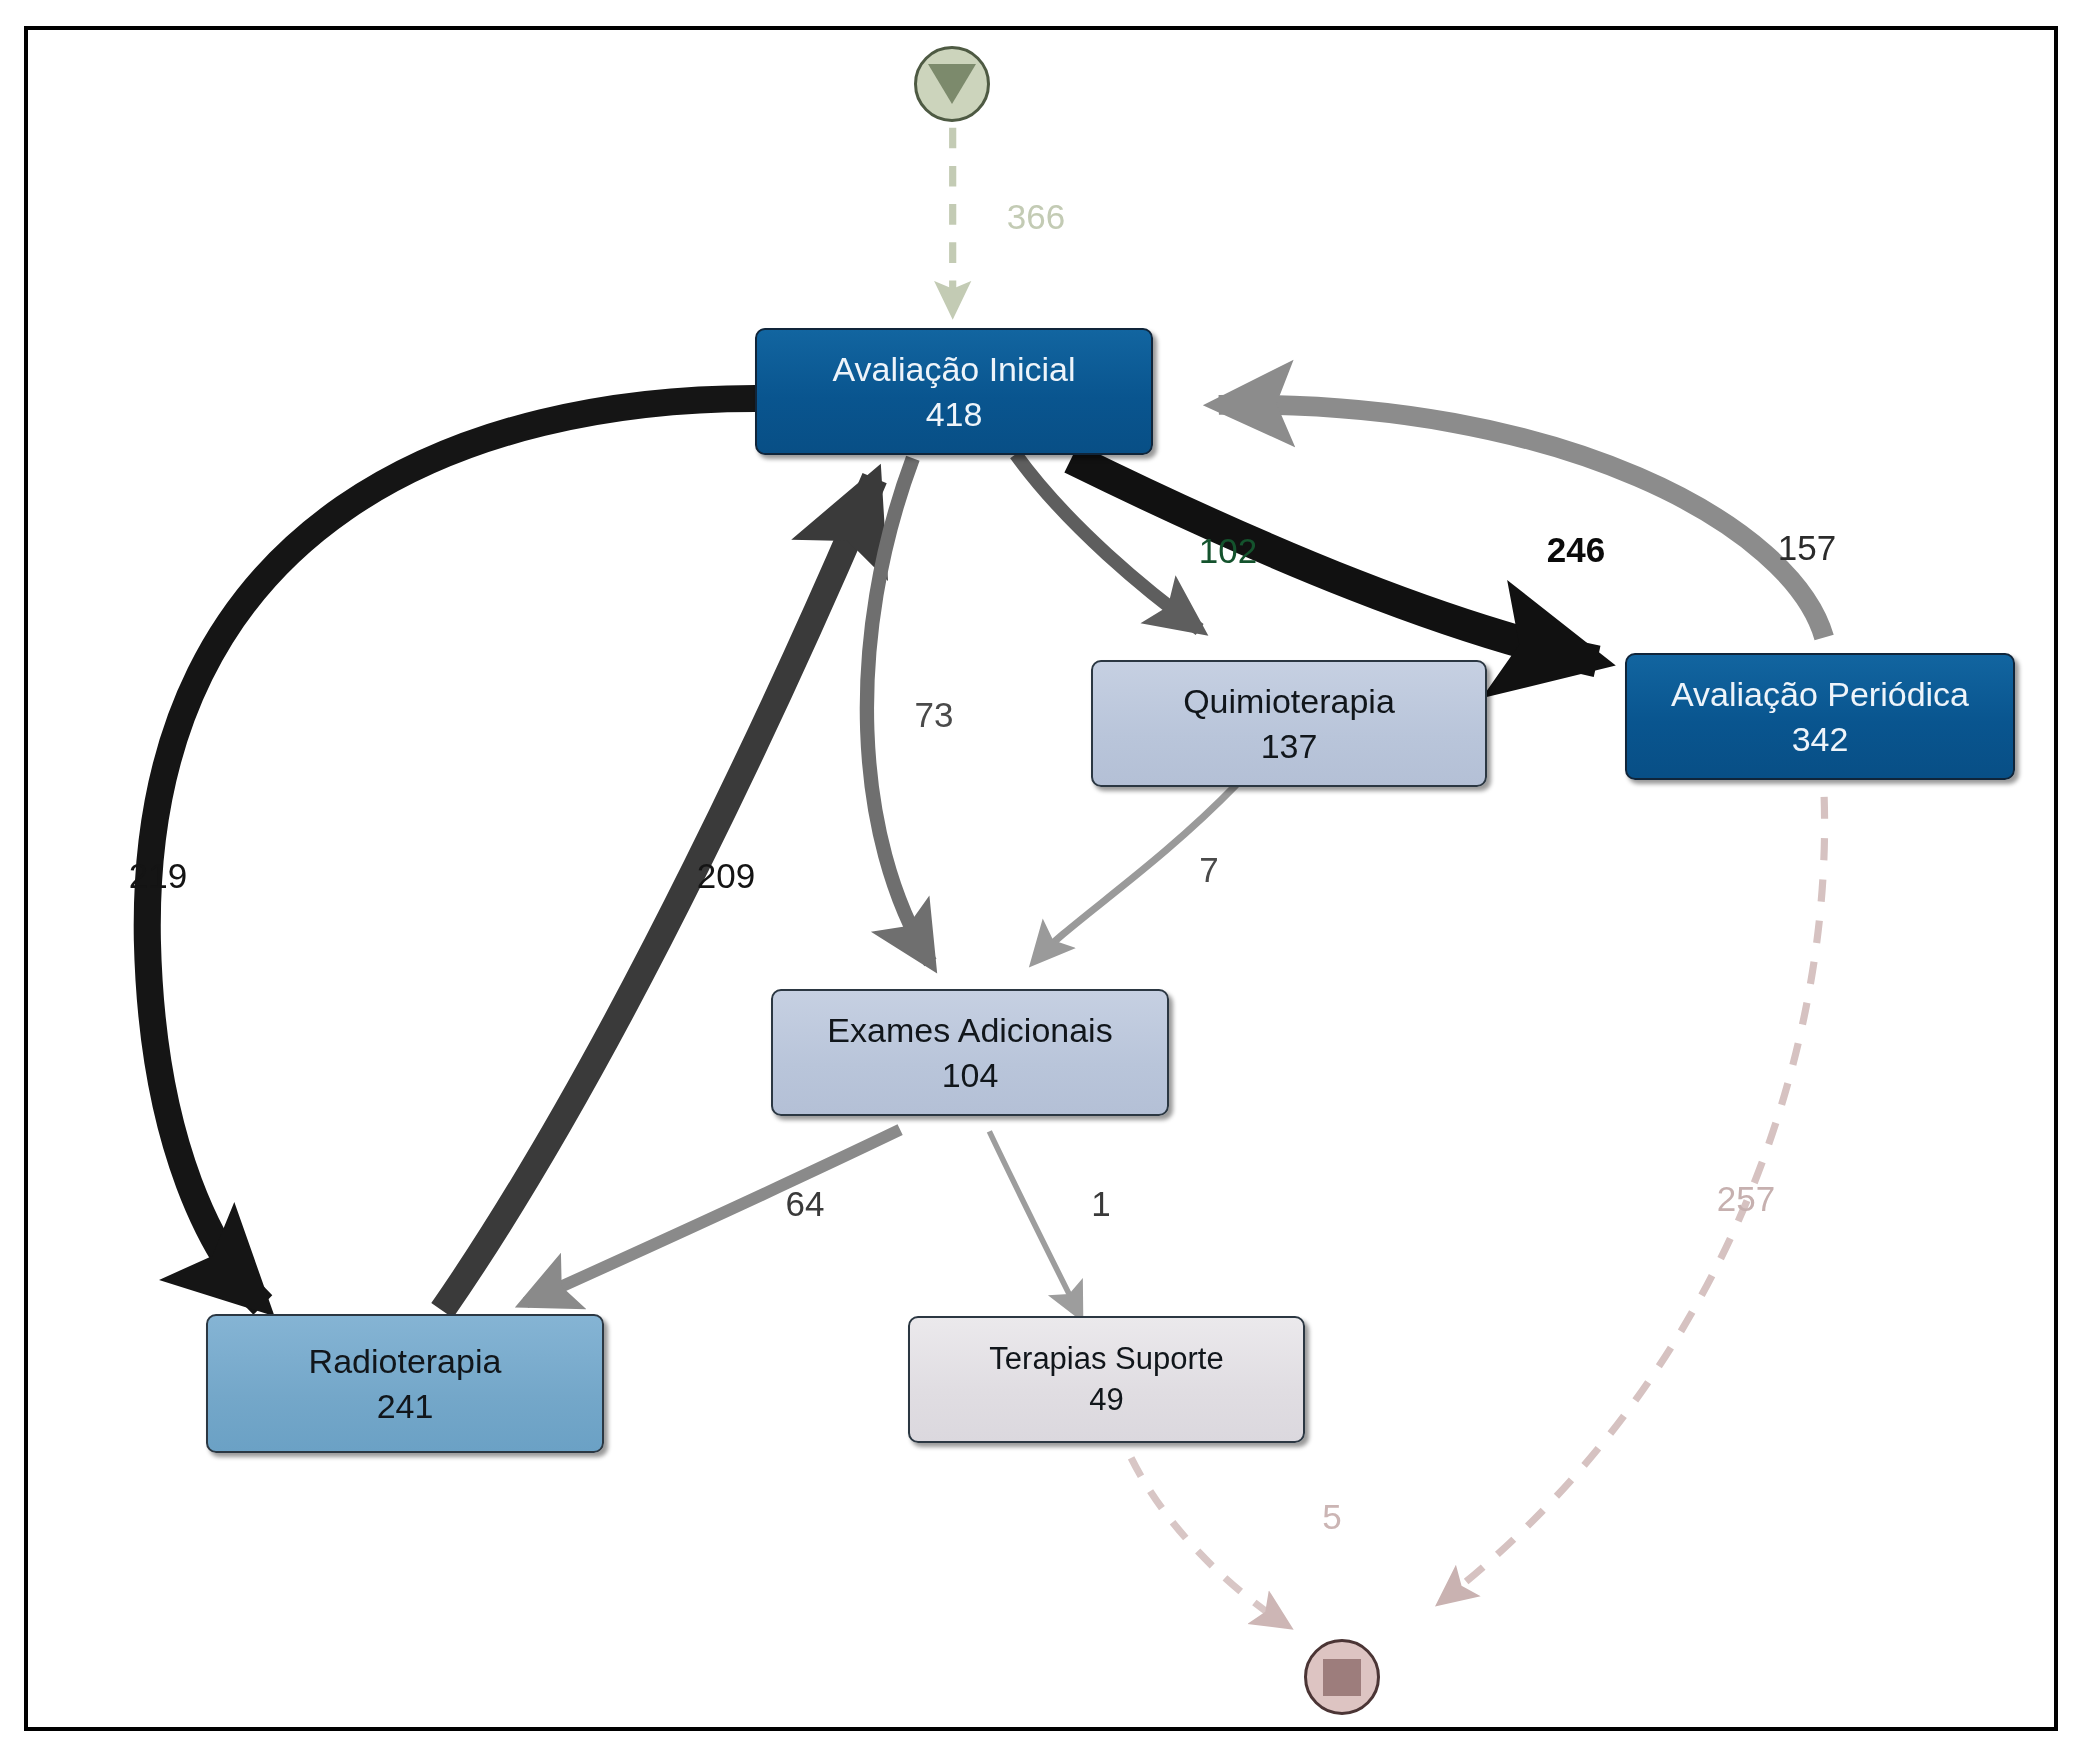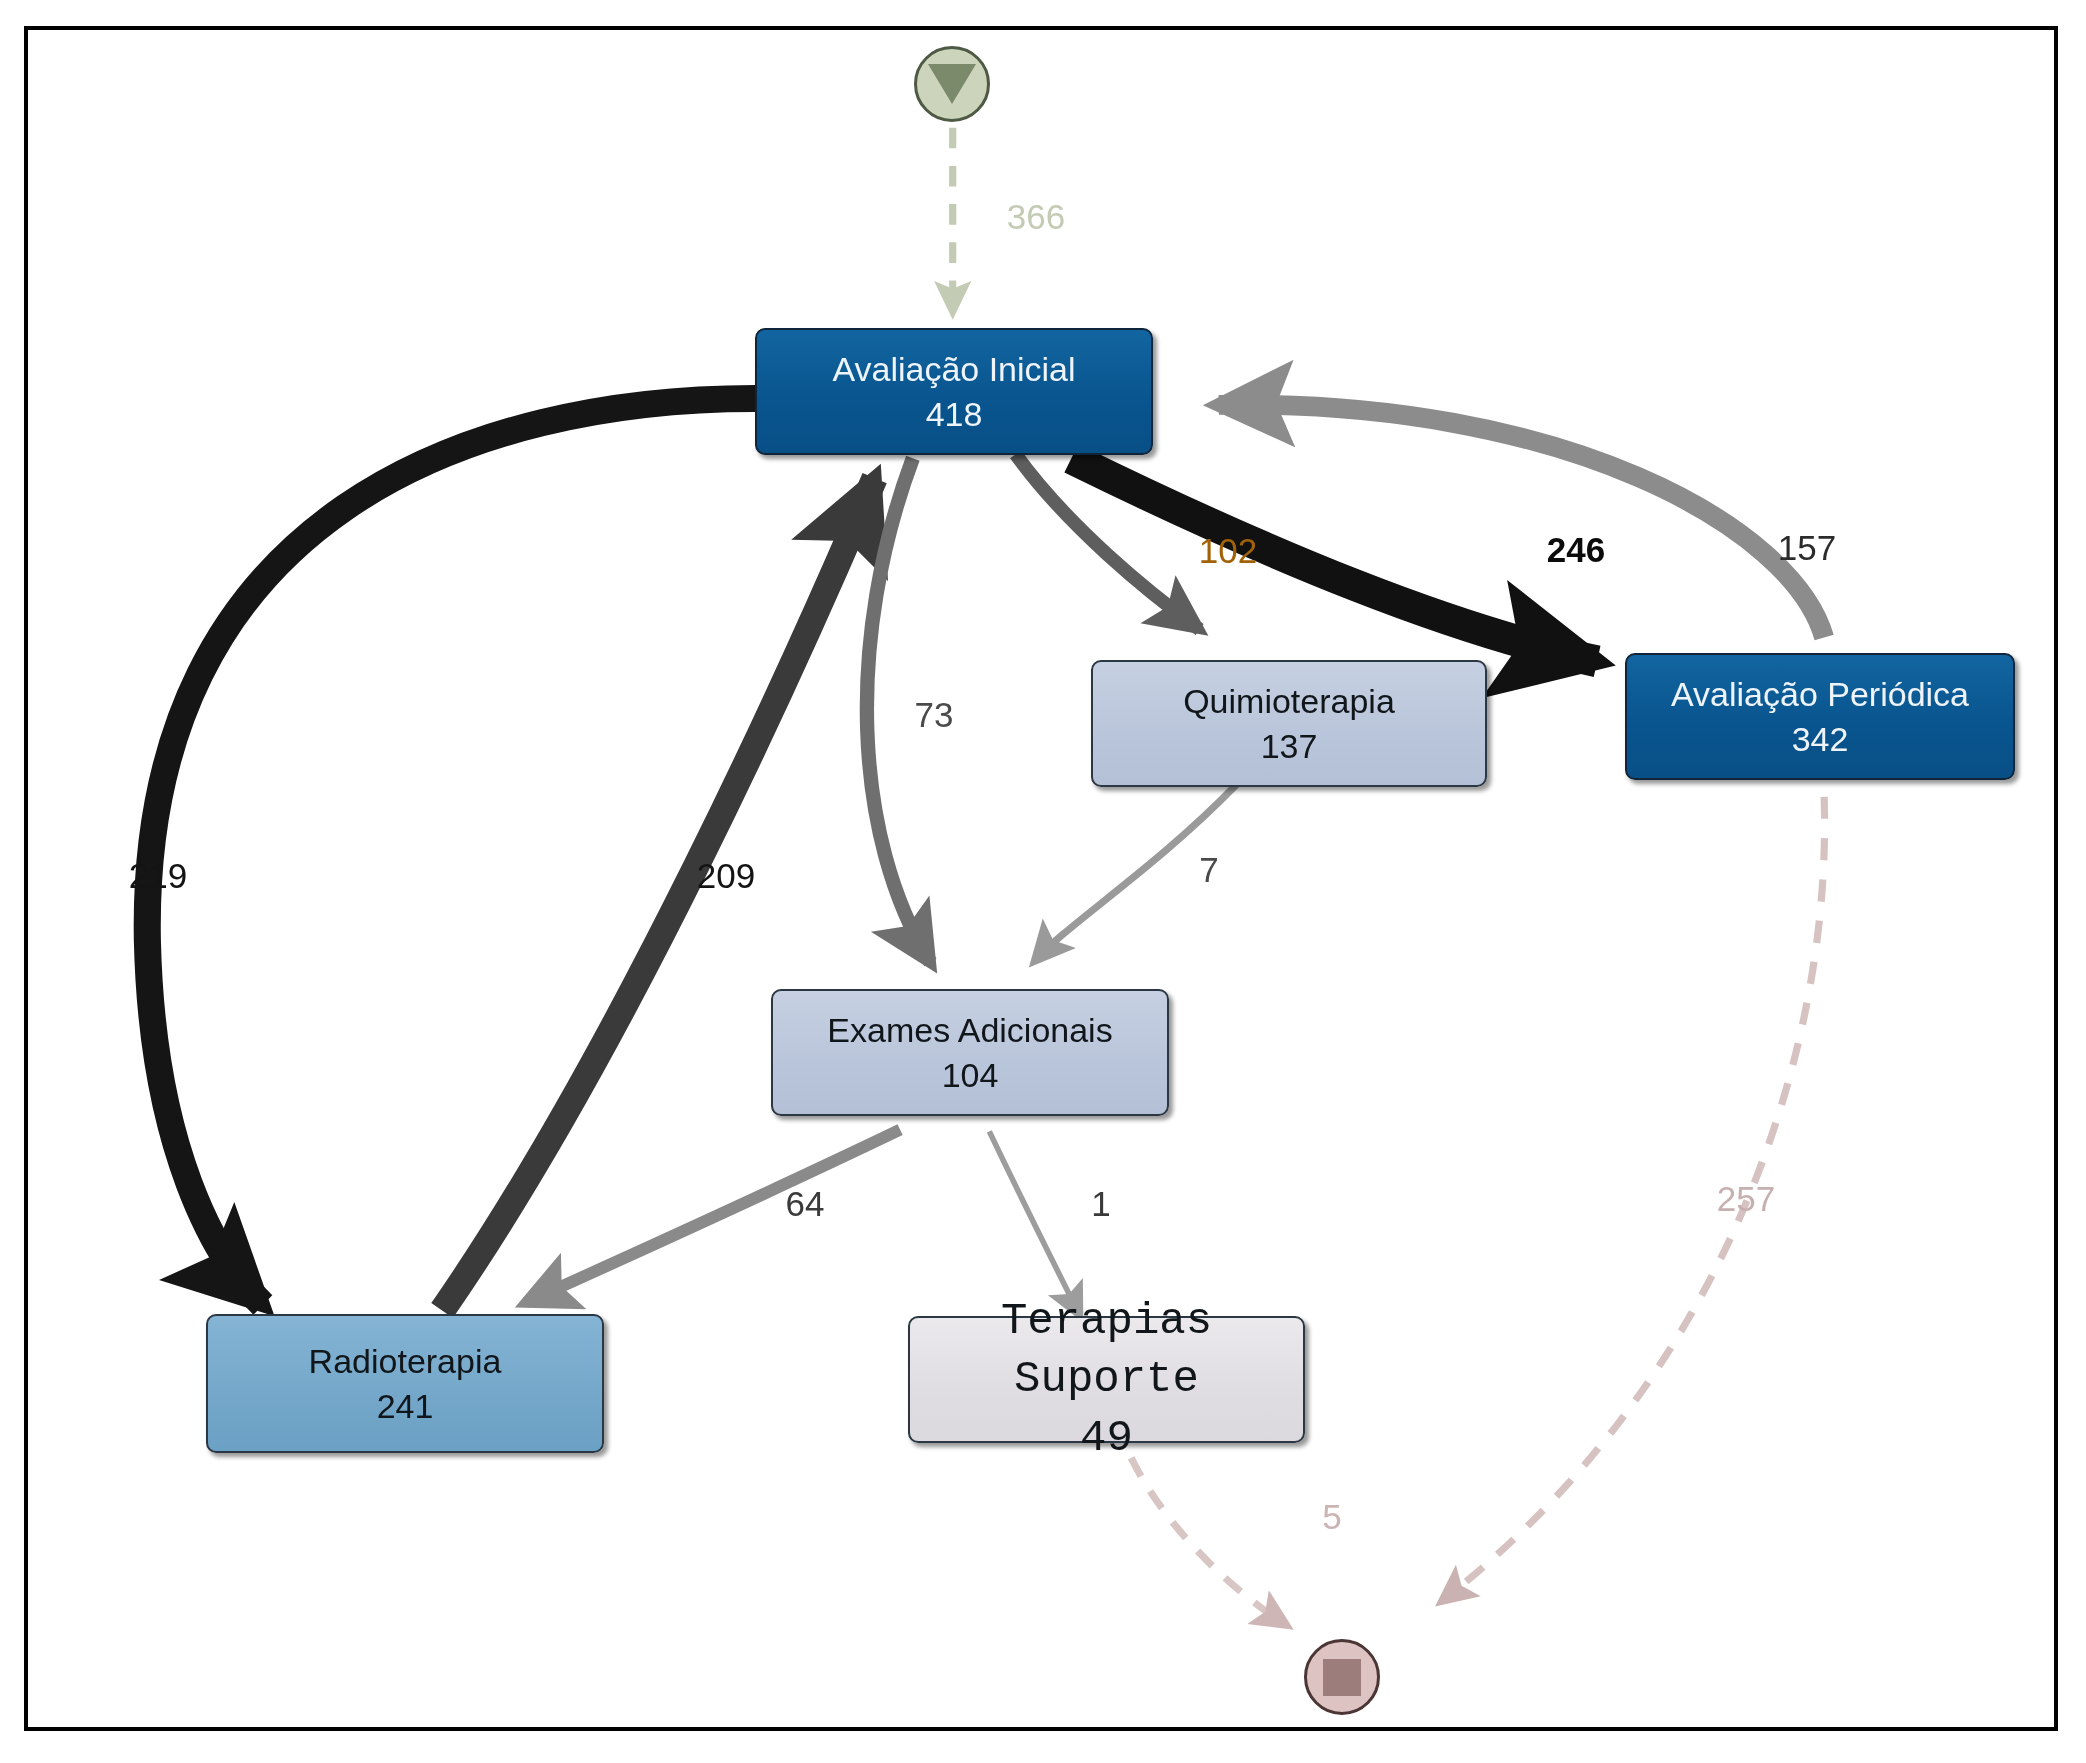--- a/index.html
+++ b/index.html
@@ -67,22 +67,21 @@
   .node-light {
     background: linear-gradient(180deg, #c6d0e2 0%, #b9c5da 60%, #b4c0d6 100%);
     border: 2.4px solid #2b3742;
     color: #11161b;
     font-size: 34px;
   }
   .node-pale {
     background: linear-gradient(180deg, #ebe9ec 0%, #e0dde2 60%, #dbd8de 100%);
     border: 2.4px solid #2b3742;
     color: #11161b;
-    font-size: 44px;
-    font-family: Liberation Mono, monospace;
+    font-size: 31px;
   }
 
   .endpoint {
     position: absolute;
     border-radius: 50%;
     display: flex;
     align-items: center;
     justify-content: center;
     box-sizing: border-box;
   }
@@ -218,21 +217,21 @@
     <span class="n-count">241</span>
   </div>
 
   <div class="node node-pale" style="left:908px; top:1316px; width:397px; height:127px;">
     <span class="n-label">Terapias Suporte</span>
     <span class="n-count">49</span>
   </div>
 
   <div class="elabel" style="left:1036px; top:217px; color:#c3cbb4;">366</div>
 
-  <div class="elabel" style="left:1228px; top:551px; color:#a16207;">102</div>
+  <div class="elabel" style="left:1228px; top:551px; color:#14532d;">102</div>
 
   <div class="elabel" style="left:1576px; top:550px; color:#0b0b0b; font-weight:bold;">246</div>
 
   <div class="elabel" style="left:1807px; top:548px; color:#2b2b2b;">157</div>
 
   <div class="elabel" style="left:158px; top:876px; color:#141414;">219</div>
 
   <div class="elabel" style="left:726px; top:876px; color:#141414;">209</div>
 
   <div class="elabel" style="left:934px; top:715px; color:#4a4a4a;">73</div>

